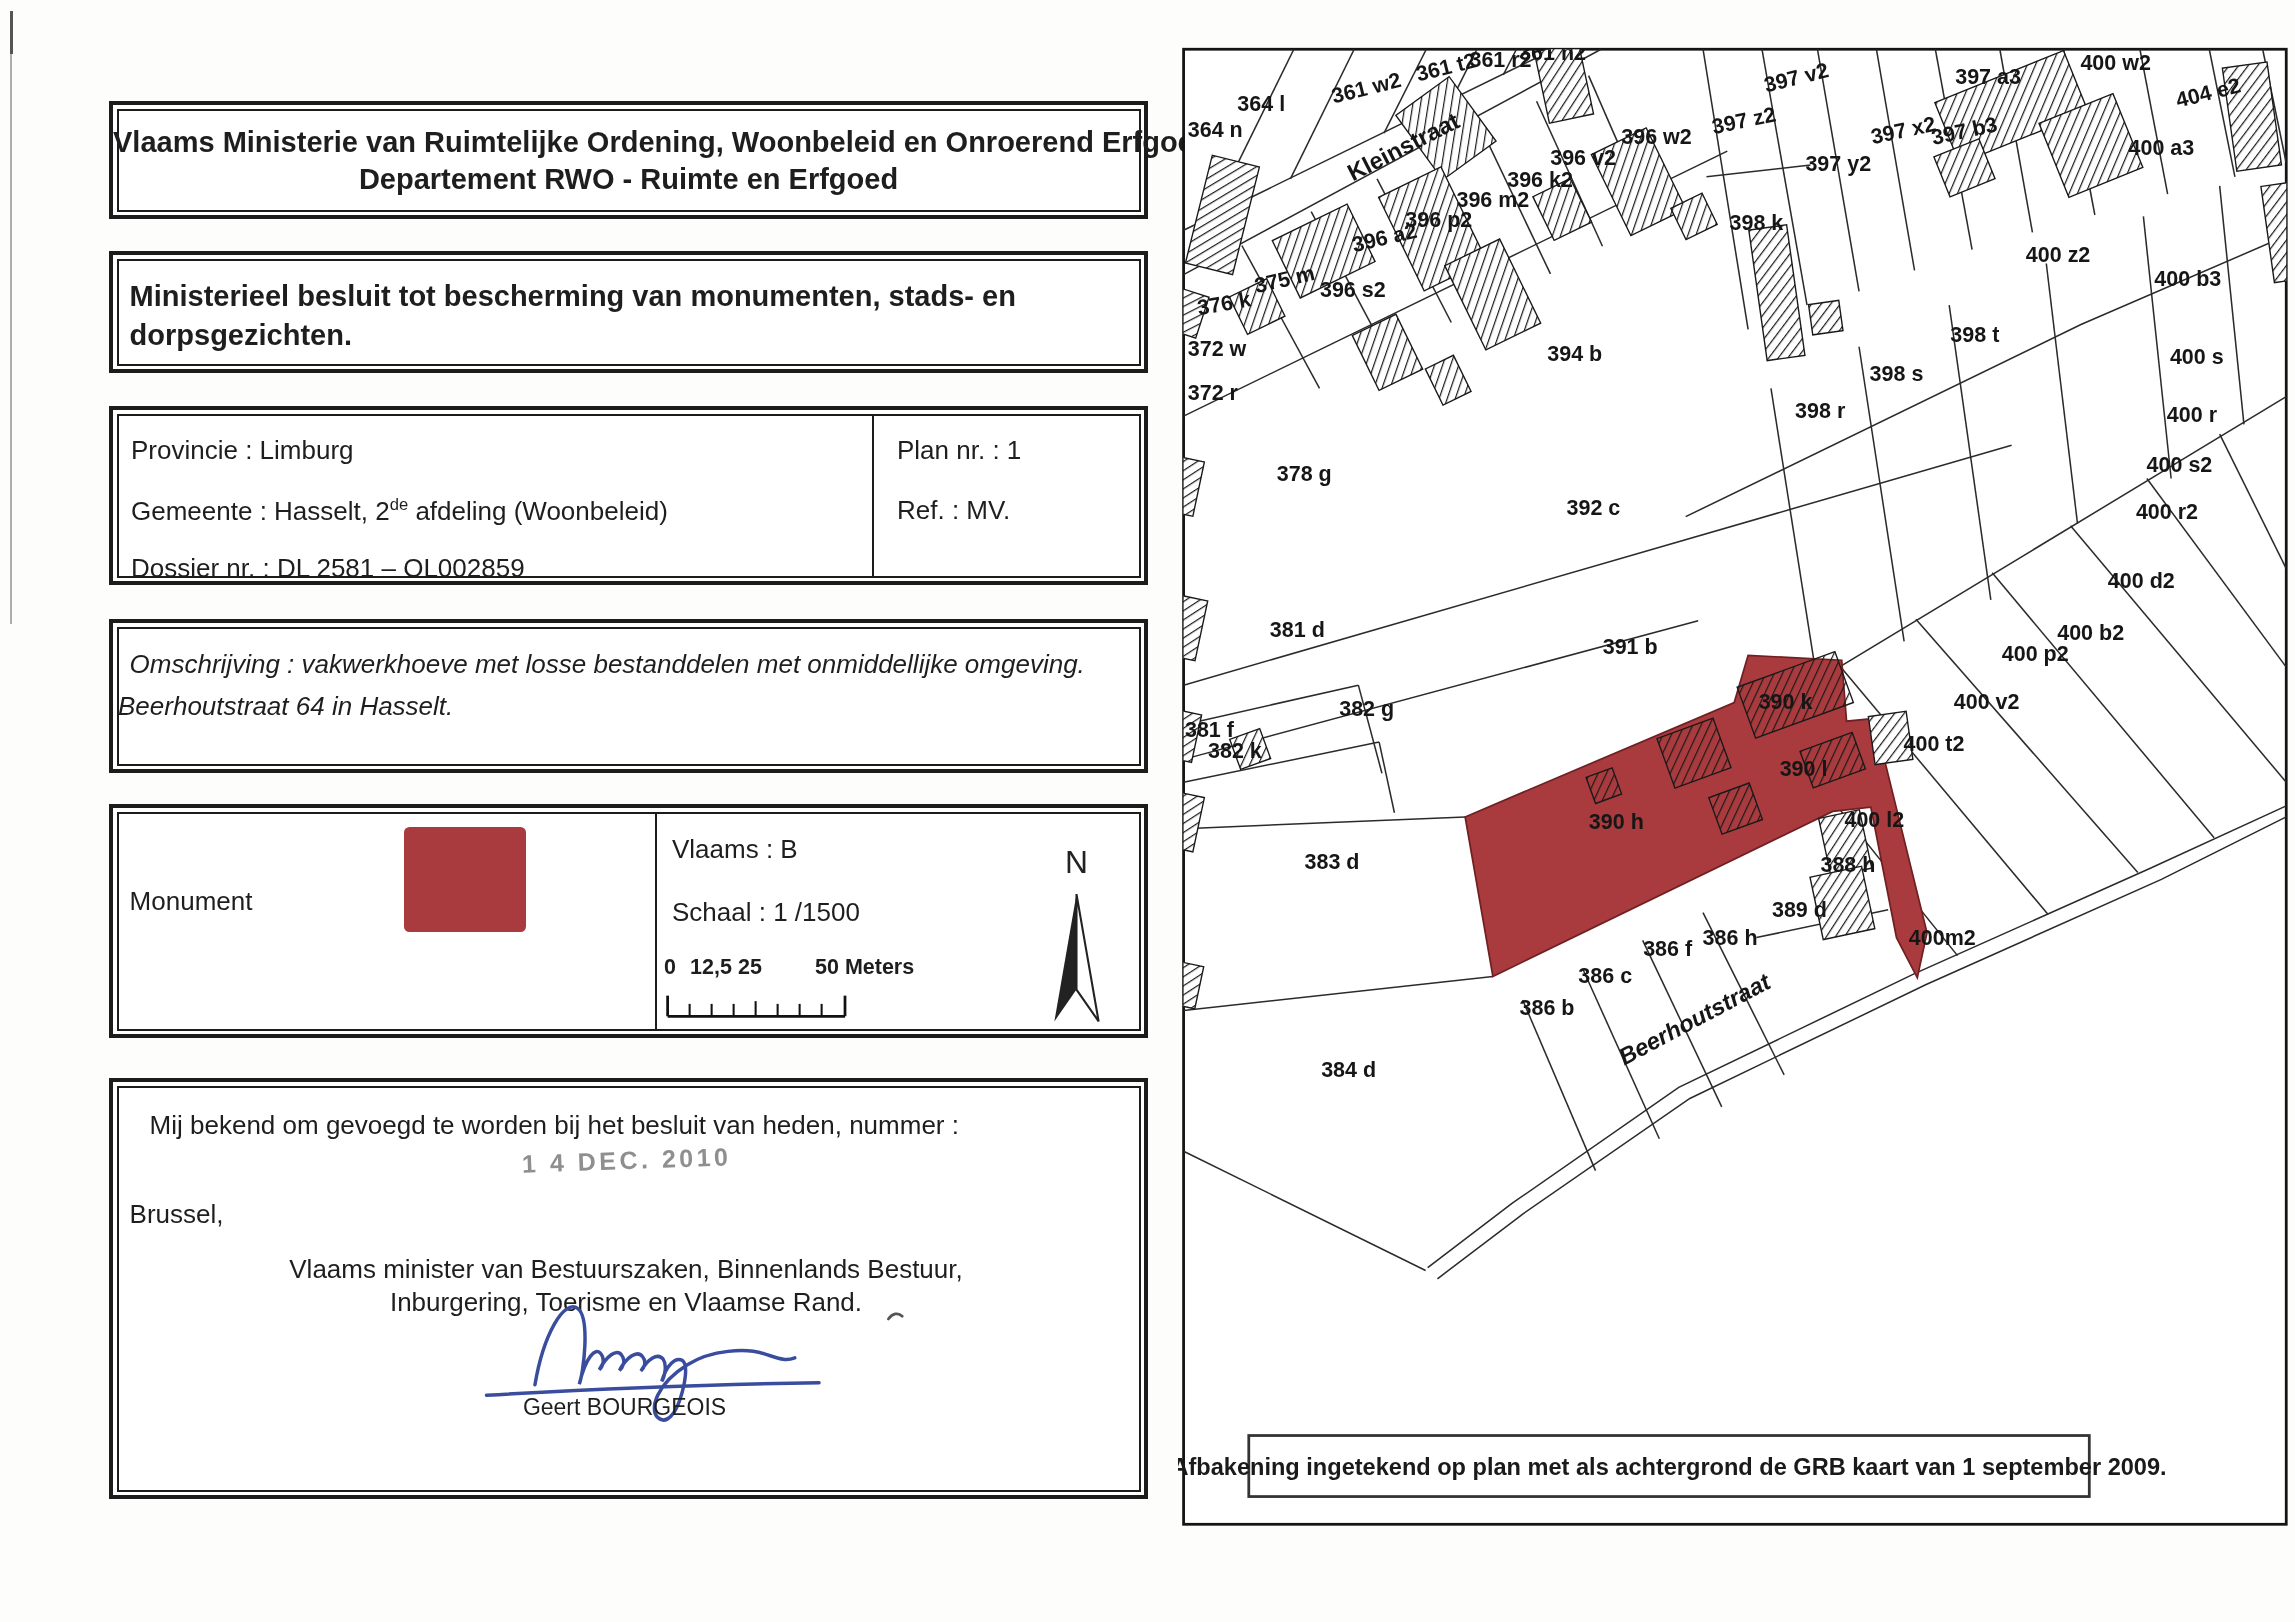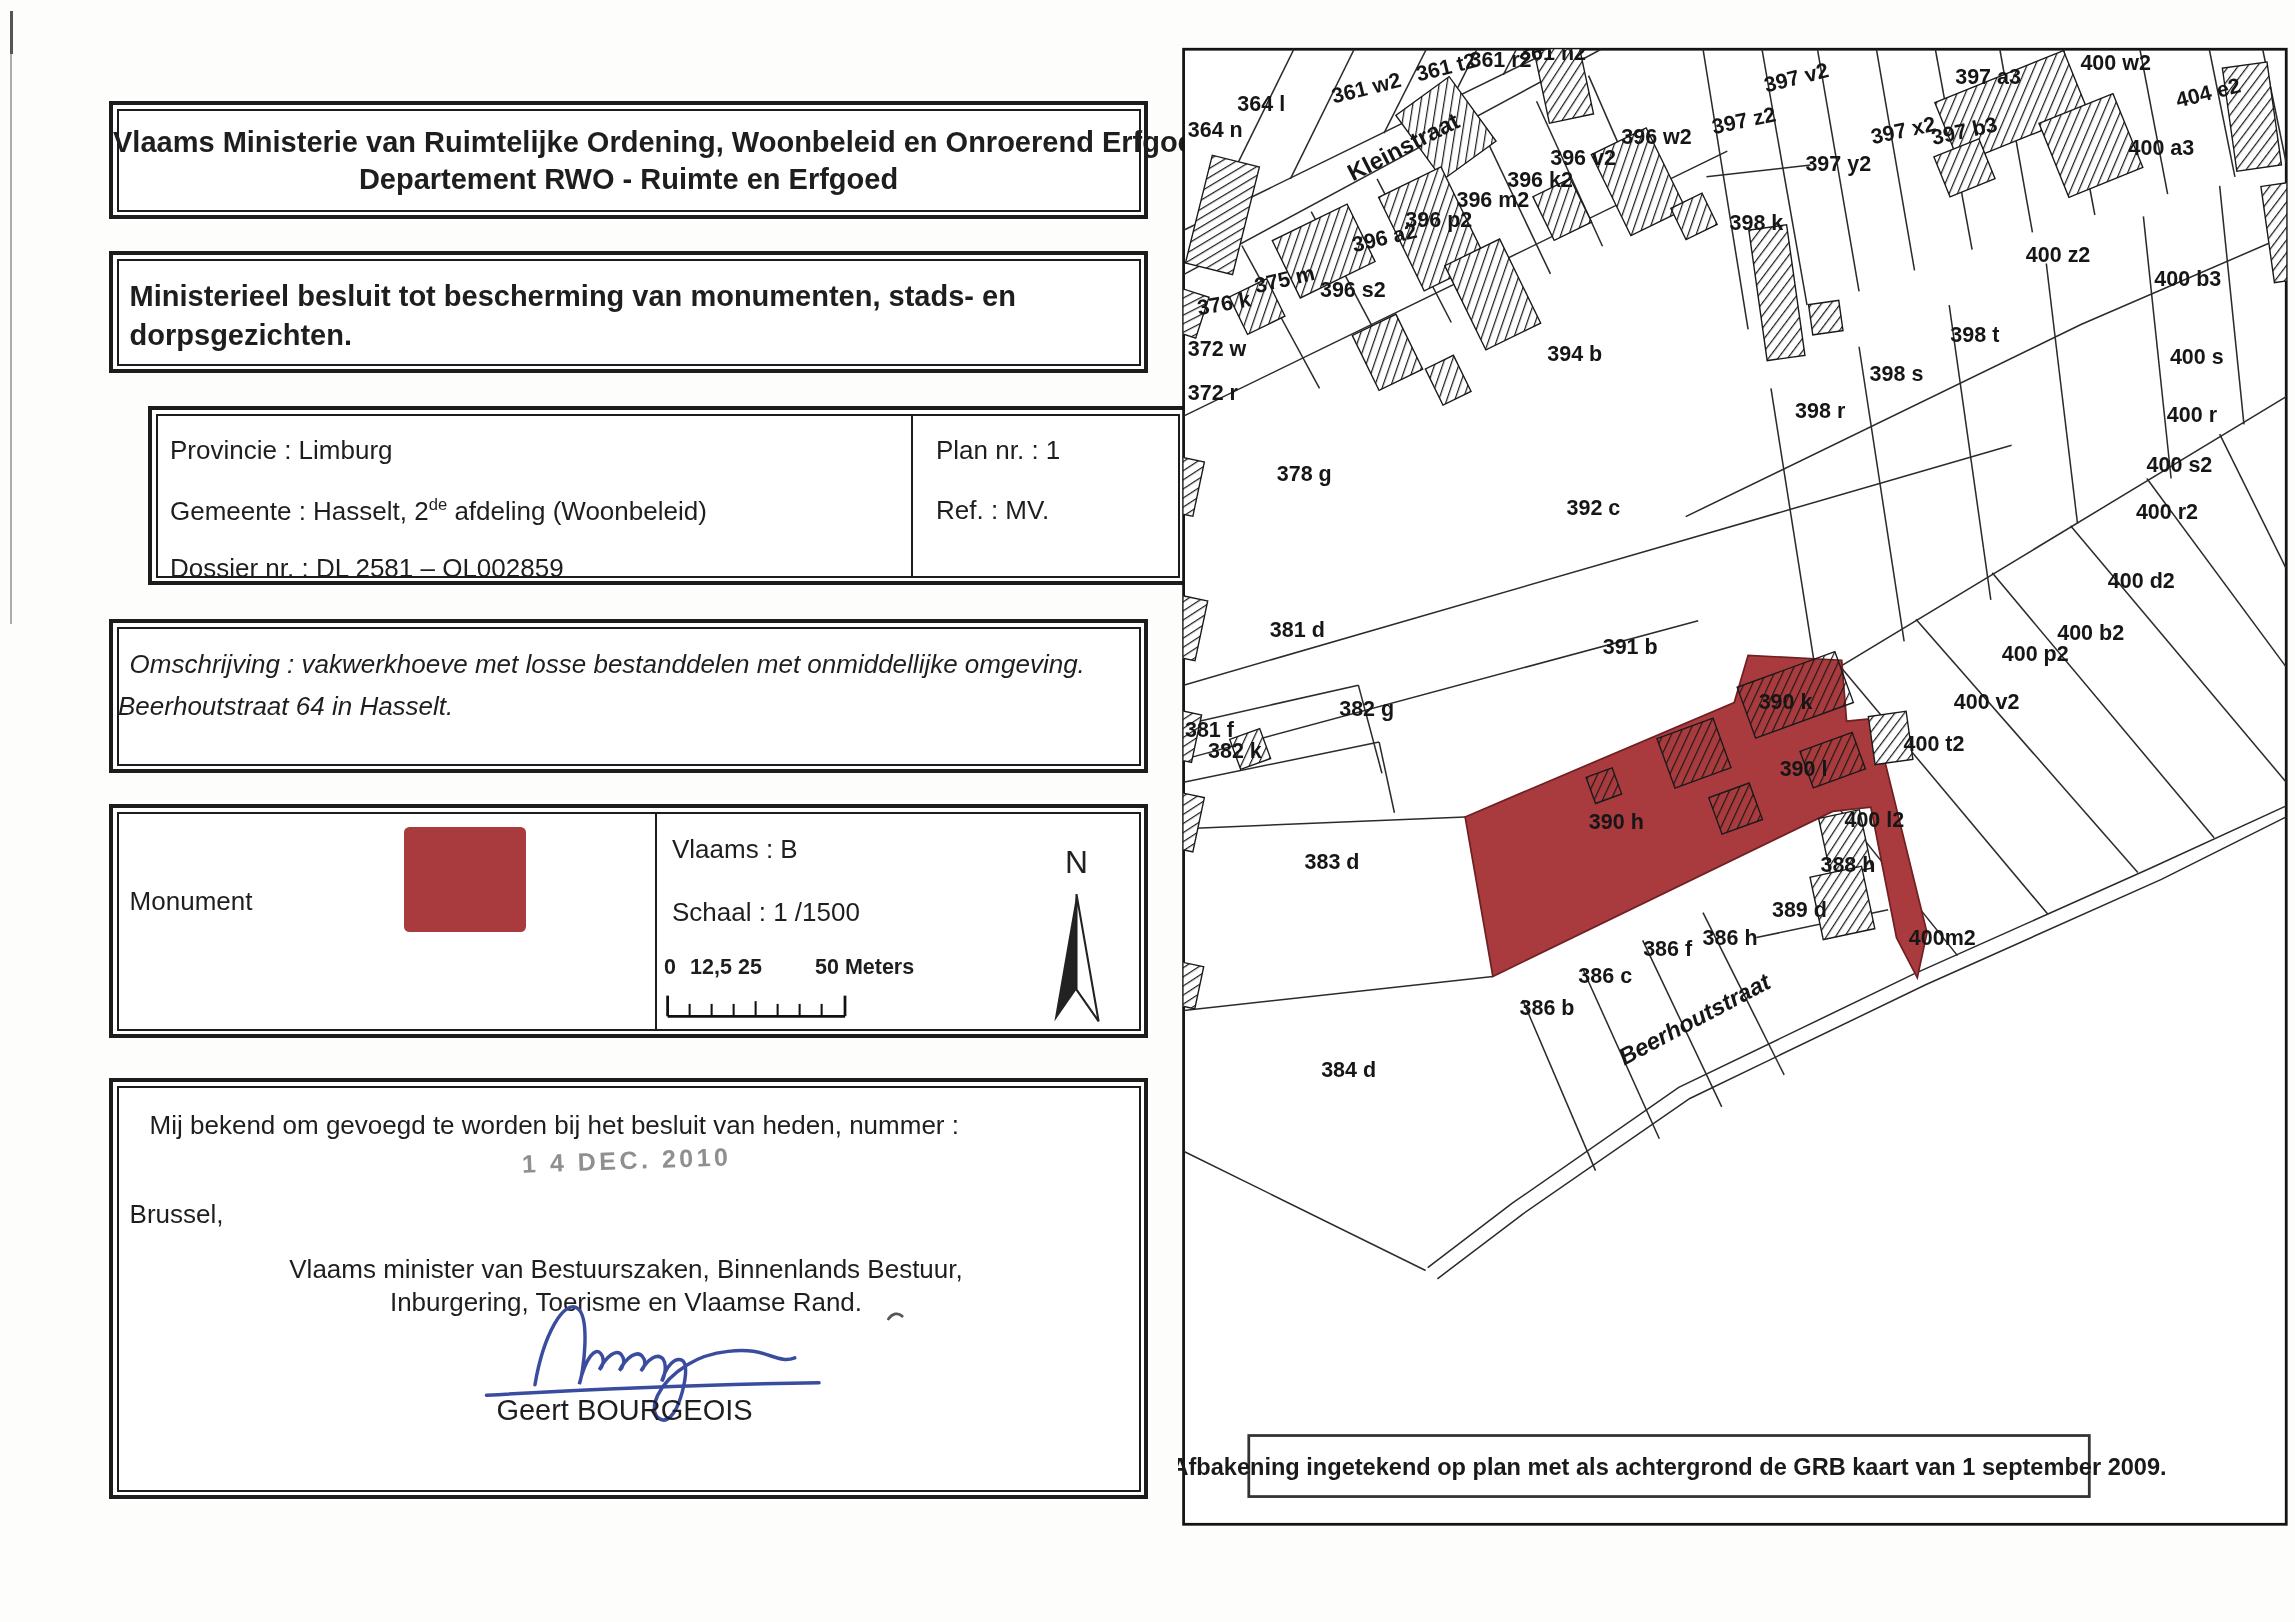--- a/index.html
+++ b/index.html
@@ -40,21 +40,21 @@
 
   <div class="box" style="left:109px;top:251px;width:1031px;height:114px;">
     <div class="bx-content">
       <div class="c t42" style="left:16.6px;top:22px;">
         <div>Ministerieel besluit tot bescherming van monumenten, stads- en</div>
         <div>dorpsgezichten.</div>
       </div>
     </div>
   </div>
 
-  <div class="box" style="left:109px;top:406px;width:1031px;height:171px;margin-left:39px;">
+  <div class="box" style="left:109px;top:406px;width:1031px;height:171px;">
     <div class="bx-content">
       <div class="c" style="left:759px;top:5.5px;bottom:5.5px;width:2.1px;background:#1c1c1c;"></div>
       <div class="c t38" style="left:18px;top:25px;">Provincie : Limburg</div>
       <div class="c t38" style="left:18px;top:85px;">
         <span>Gemeente : Hasselt, 2</span><sup>de</sup><span> afdeling (Woonbeleid)</span>
       </div>
       <div class="c t38" style="left:18px;top:143px;">Dossier nr. : DL 2581 – OL002859</div>
       <div class="c t38" style="left:784px;top:25px;">Plan nr. : 1</div>
       <div class="c t38" style="left:784px;top:85px;">Ref. : MV.</div>
     </div>
@@ -109,21 +109,21 @@
       <div class="c t38" style="left:16.6px;top:117px;">Brussel,</div>
       <div class="c t38 center" style="left:104px;top:171px;width:818px;line-height:33px;">
         <div>Vlaams minister van Bestuurszaken, Binnenlands Bestuur,</div>
         <div>Inburgering, Toerisme en Vlaamse Rand.</div>
       </div>
       <svg width="1031" height="413" viewBox="0 0 1486 596" style="position:absolute;left:0;top:0;pointer-events:none;">
         <path d="M608,437 C620,365 650,312 670,327 C688,341 678,420 672,436 C681,398 695,382 703,392 C710,400 705,412 701,415 C711,396 726,384 733,394 C740,402 734,413 730,416 C740,398 755,386 763,396 C770,404 765,414 761,417 C771,400 785,390 793,400 C799,408 795,426 791,432 C798,408 811,396 821,402 C829,408 825,434 818,456 C811,478 798,496 785,484 C773,472 783,436 828,408 C863,386 913,384 938,392 C958,398 968,404 983,398" fill="none" stroke="#3a4c9e" stroke-width="5" stroke-linecap="round"></path>
         <path d="M538,452 C680,444 880,436 1018,434" fill="none" stroke="#3a4c9e" stroke-width="5" stroke-linecap="round"></path>
         <path d="M1118,342 C1124,334 1132,332 1138,338" fill="none" stroke="#555" stroke-width="4" stroke-linecap="round"></path>
       </svg>
-      <div class="c center" style="left:269px;top:312px;width:485px;font-size:29px;">Geert BOURGEOIS</div>
+      <div class="c center" style="left:269px;top:312px;width:485px;font-size:23px;">Geert BOURGEOIS</div>
     </div>
   </div>
 
   <svg width="1118" height="1491" viewBox="1698 62 1612 2150" style="position:absolute;left:1178px;top:43px;">
     <defs>
       <pattern id="hatch" width="11" height="11" patternTransform="rotate(45)" patternUnits="userSpaceOnUse">
         <rect width="11" height="11" fill="#ffffff"></rect>
         <line x1="0" y1="0" x2="0" y2="11" stroke="#1a1a1a" stroke-width="3.5"></line>
       </pattern>
       <pattern id="hatchT" width="11" height="11" patternTransform="rotate(45)" patternUnits="userSpaceOnUse">

